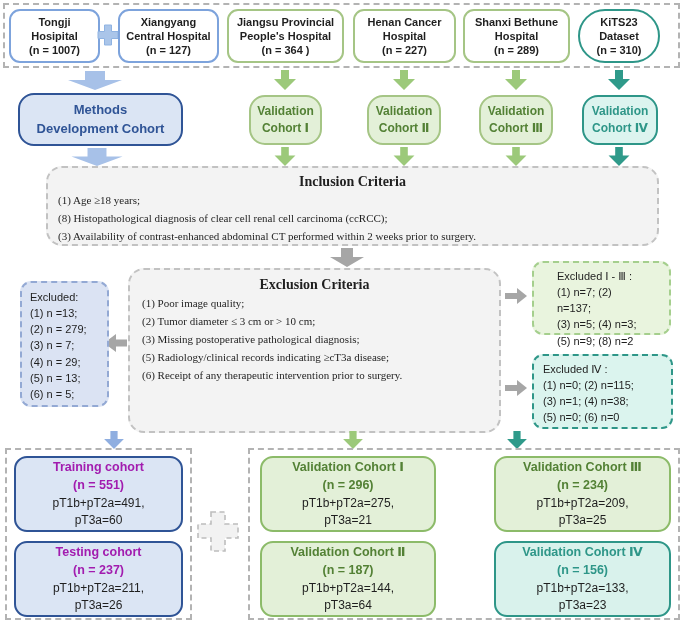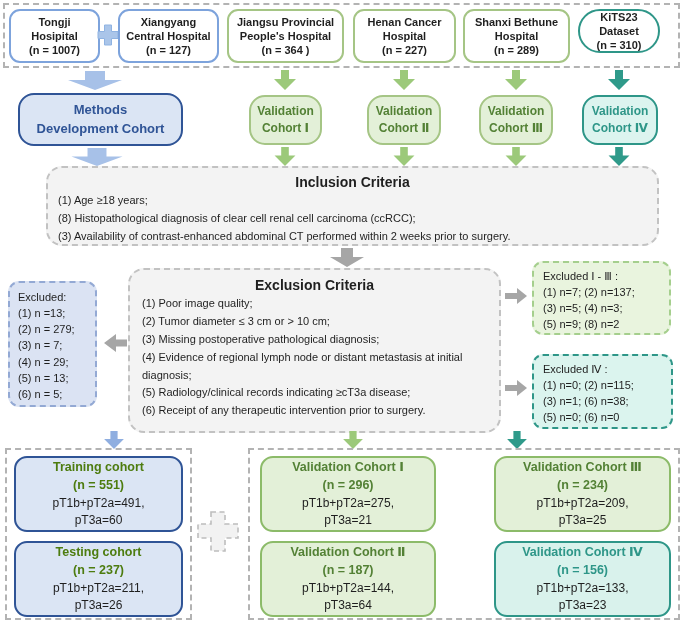--- a/index.html
+++ b/index.html
@@ -21,35 +21,35 @@
   .src.green{border:2px solid #a5c585;}
   .src.teal{border:2px solid #2e9688;}
 
   
   .cohort{border-radius:16px;font-weight:bold;}
   .cohort.navy{background:#dbe5f4;border:2px solid #2f5496;color:#2f5496;font-size:13px;line-height:1.4;}
   .cohort.green{background:#e3f0d8;border:2px solid #a5c585;color:#538135;font-size:12px;line-height:1.45;}
   .cohort.teal{background:#dcf4ef;border:2px solid #2e9688;color:#2e9688;font-size:12px;line-height:1.45;}
 
   
-  .criteria{background:#f3f3f3;border:2px dashed #c2c2c2;border-radius:16px;padding:4px 10px;}
+  .criteria{background:#f3f3f3;border:2px dashed #c2c2c2;border-radius:16px;padding:4px 10px;font-family:Liberation Serif, serif;}
   .criteria .title{font-weight:bold;font-size:14px;text-align:center;line-height:1.45;}
   .criteria .item{font-size:11px;line-height:1.62;}
 
   
   .excl{border-radius:11px;padding:4px 8px;font-size:11px;line-height:1.47;}
   .excl.blue{background:#dbe3f3;border:2px dashed #93a9d4;}
   .excl.green{background:#e9f4de;border:2px dashed #a5cf8d;}
   .excl.teal{background:#dbf4ee;border:2px dashed #2e9688;}
 
   
   .result{border-radius:13px;font-size:12px;line-height:1.42;}
   .result .t{font-weight:bold;font-size:12.5px;}
   .result.navy{background:#dbe5f4;border:2px solid #2f5496;}
-  .result.navy .t{color:#4d7c0f;}
+  .result.navy .t{color:#a21caf;}
   .result.green{background:#e3f0d8;border:2px solid #8cbb69;}
   .result.green .t{color:#538135;}
   .result.teal{background:#d9f2ec;border:2px solid #2e9688;}
   .result.teal .t{color:#2e9688;}
 
   svg{display:block;}
 </style>
 </head>
 <body>
 
@@ -82,21 +82,21 @@
 Hospital
 (n = 227)</div>
 </div>
 
 <div class="abs src green center" style="left:463px;top:9px;width:107px;height:54px;">
   <div class="pre">Shanxi Bethune
 Hospital
 (n = 289)</div>
 </div>
 
-<div class="abs src teal center" style="left:578px;top:9px;width:82px;height:44px;border-radius:27px;">
+<div class="abs src teal center" style="left:578px;top:9px;width:82px;height:54px;border-radius:27px;">
   <div class="pre">KiTS23
 Dataset
 (n = 310)</div>
 </div>
 
 <svg class="abs" style="left:68px;top:71px;" width="54" height="19" viewBox="0 0 54 19">
     <polygon points="17,0 37,0 37,9 54,9 27,19 0,9 17,9" fill="#a7c1e8"></polygon>
   </svg>
 <svg class="abs" style="left:274px;top:70px;" width="22" height="20" viewBox="0 0 22 20">
     <polygon points="7,0 15,0 15,9 22,9 11,20 0,9 7,9" fill="#9cc97a"></polygon>
@@ -157,58 +157,57 @@
 
 <svg class="abs" style="left:330px;top:248px;" width="34" height="19" viewBox="0 0 34 19">
     <polygon points="11,0 23,0 23,9 34,9 17,19 0,9 11,9" fill="#a6a6a6"></polygon>
   </svg>
 
 <div class="abs criteria" style="left:128px;top:268px;width:373px;height:165px;padding:5px 12px;">
   <div class="title">Exclusion Criteria</div>
   <div class="item">(1) Poor image quality;</div>
   <div class="item">(2) Tumor diameter ≤ 3 cm or &gt; 10 cm;</div>
   <div class="item">(3) Missing postoperative pathological diagnosis;</div>
-  <div class="item">(4) Evidence of regional lymph node or distant metastasis at initial diagnosis;</div>
   <div class="item">(5) Radiology/clinical records indicating ≥cT3a disease;</div>
   <div class="item">(6) Receipt of any therapeutic intervention prior to surgery.</div>
 </div>
 
 <svg class="abs" style="left:104px;top:334px;" width="23" height="18" viewBox="0 0 23 18">
     <polygon points="23,5.5 12,5.5 12,0 0,9 12,18 12,12.5 23,12.5" fill="#a6a6a6"></polygon>
   </svg>
 
-<div class="abs excl blue" style="left:8px;top:281px;width:89px;height:126px;padding:6px 8px;">
+<div class="abs excl blue" style="left:20px;top:281px;width:89px;height:126px;padding:6px 8px;">
   <div>Excluded:</div>
   <div>(1) n =13;</div>
   <div>(2) n = 279;</div>
   <div>(3) n = 7;</div>
   <div>(4) n = 29;</div>
   <div>(5) n = 13;</div>
   <div>(6) n = 5;</div>
 </div>
 
 <svg class="abs" style="left:505px;top:288px;" width="22" height="16" viewBox="0 0 22 16">
     <polygon points="0,5 12,5 12,0 22,8 12,16 12,11 0,11" fill="#a6a6a6"></polygon>
   </svg>
 
-<div class="abs excl green" style="left:532px;top:261px;width:139px;height:74px;padding:5px 9px;">
+<div class="abs excl green" style="left:532px;top:261px;width:139px;height:74px;padding:5px 23px;">
   <div>Excluded Ⅰ - Ⅲ :</div>
   <div>(1) n=7; (2) n=137;</div>
   <div>(3) n=5; (4) n=3;</div>
   <div>(5) n=9; (8) n=2</div>
 </div>
 
 <svg class="abs" style="left:505px;top:380px;" width="22" height="16" viewBox="0 0 22 16">
     <polygon points="0,5 12,5 12,0 22,8 12,16 12,11 0,11" fill="#a6a6a6"></polygon>
   </svg>
 
 <div class="abs excl teal" style="left:532px;top:354px;width:141px;height:75px;padding:5px 9px;">
   <div>Excluded Ⅳ :</div>
   <div>(1) n=0; (2) n=115;</div>
-  <div>(3) n=1; (6) n=38;</div>
+  <div>(3) n=1; (4) n=38;</div>
   <div>(5) n=0; (6) n=0</div>
 </div>
 
 <svg class="abs" style="left:103px;top:431px;" width="22" height="18" viewBox="0 0 22 20">
     <polygon points="7,0 15,0 15,9 22,9 11,20 0,9 7,9" fill="#8faee0"></polygon>
   </svg>
 <svg class="abs" style="left:342px;top:431px;" width="22" height="18" viewBox="0 0 22 20">
     <polygon points="7,0 15,0 15,9 22,9 11,20 0,9 7,9" fill="#9cc97a"></polygon>
   </svg>
 <svg class="abs" style="left:506px;top:431px;" width="22" height="18" viewBox="0 0 22 20">

